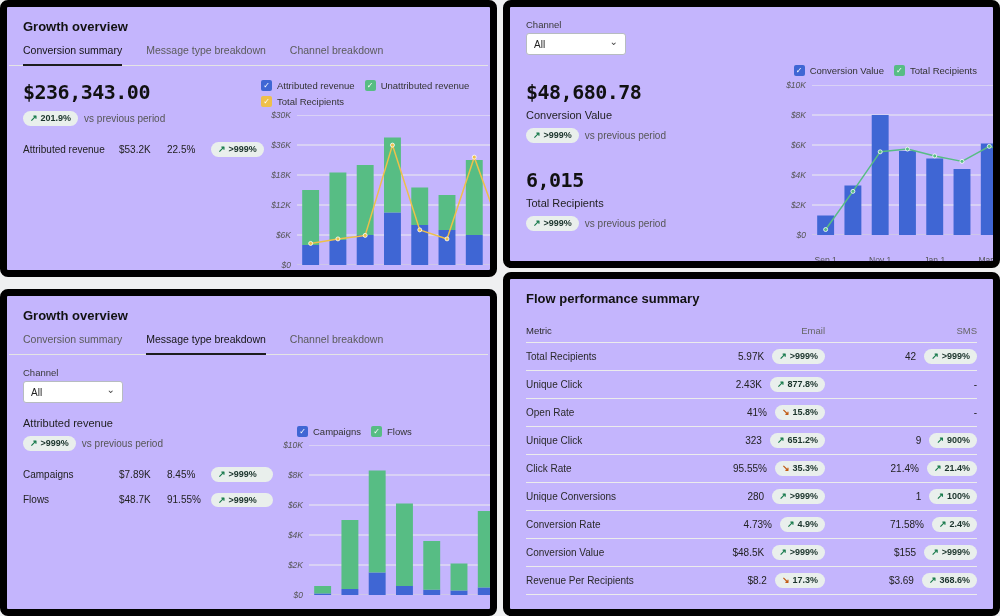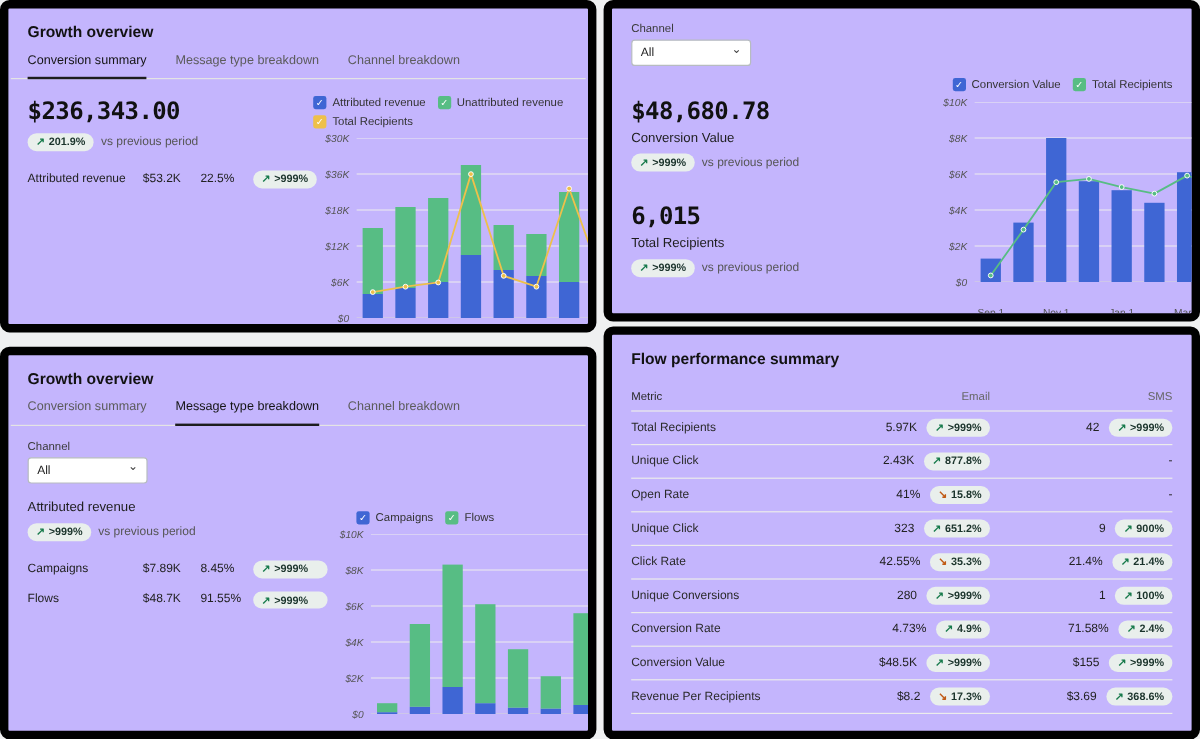--- a/index.html
+++ b/index.html
@@ -462,21 +462,21 @@
               <span>9</span>
               <span class="badge">
                 <span class="arr up">↗</span>
                 <span>900%</span>
               </span>
             </span>
           </div>
           <div class="frow">
             <span class="fmetric">Click Rate</span>
             <span class="fcell">
-              <span>42.55%</span>
+              <span>95.55%</span>
               <span class="badge">
                 <span class="arr down">↘</span>
                 <span>35.3%</span>
               </span>
             </span>
             <span class="fcell">
               <span>21.4%</span>
               <span class="badge">
                 <span class="arr up">↗</span>
                 <span>21.4%</span>

